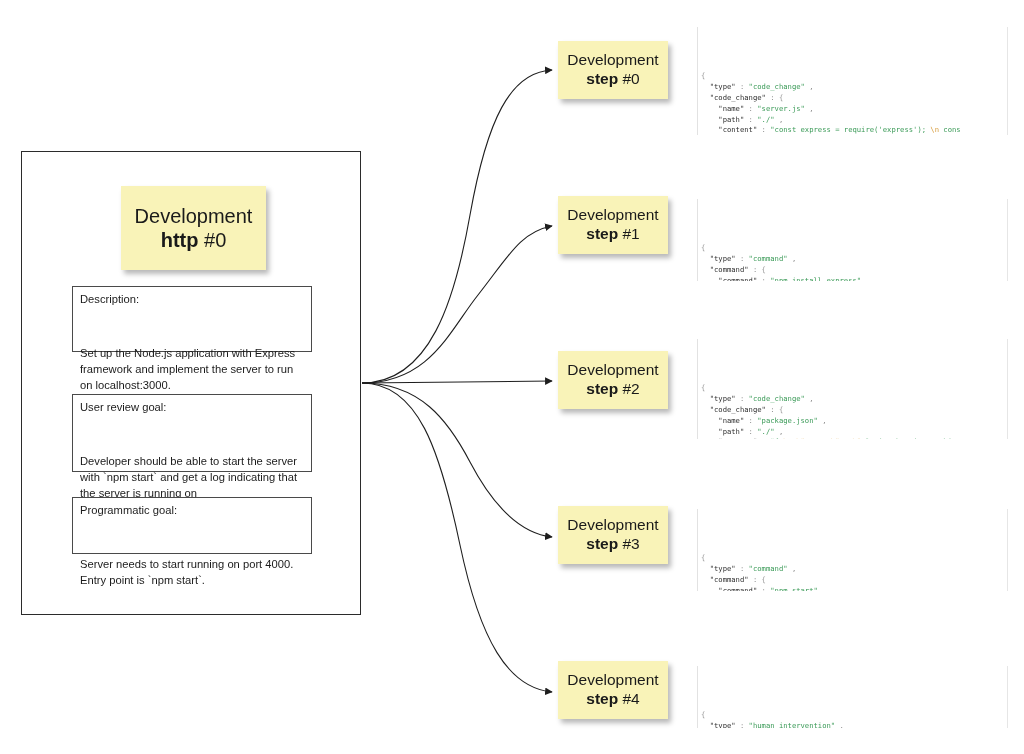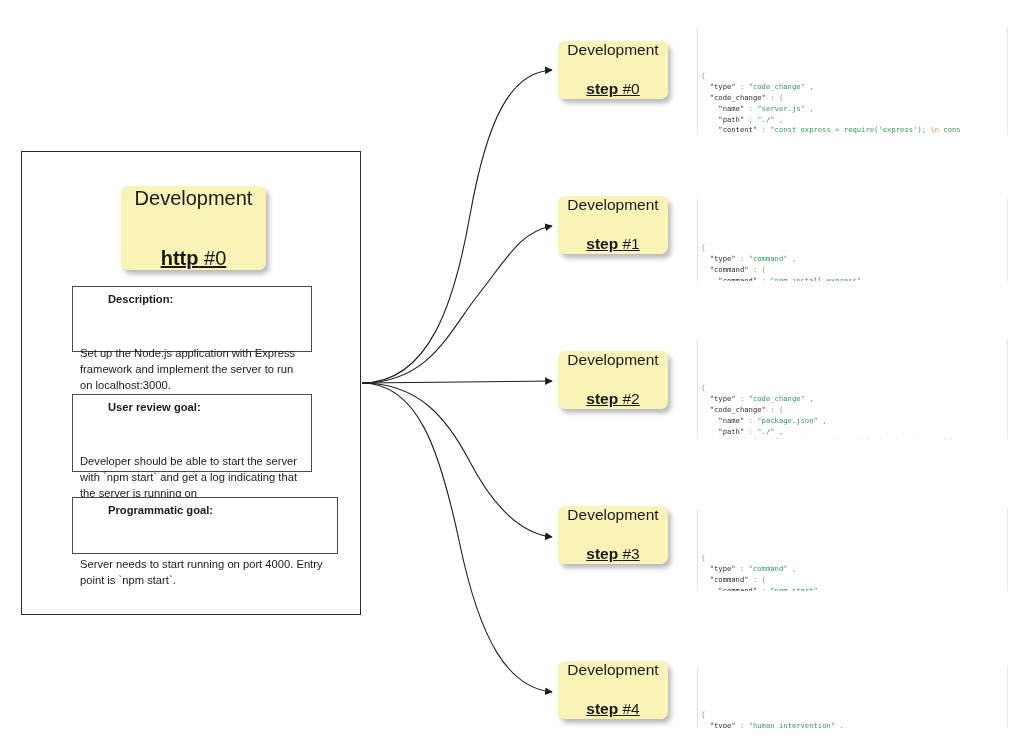--- a/index.html
+++ b/index.html
@@ -42,27 +42,26 @@
     box-sizing: border-box;
   }
 
   .note {
     position: absolute;
     background: #f9f3b8;
     box-shadow: 3px 4px 5px rgba(0,0,0,0.28);
     display: flex;
     flex-direction: column;
     align-items: center;
-    justify-content: space-between;
+    justify-content: center;
     color: #1a1a1a;
     line-height: 1.22;
-    border-radius: 7px;
   }
   .note .l1 { font-weight: 400; }
-  .note .l2 { font-weight: 400; text-decoration: underline; }
+  .note .l2 { font-weight: 400; }
   .note .l2 b { font-weight: 700; }
 
   .task-note {
     left: 121px;
     top: 186px;
     width: 145px;
     height: 84px;
     font-size: 20px;
   }
 
@@ -70,34 +69,33 @@
     position: absolute;
     border: 1px solid #4a4a4a;
     background: #ffffff;
     box-sizing: border-box;
     padding: 5px 7px 6px 7px;
     font-size: 11.2px;
     color: #1b1b1b;
     line-height: 1.42;
   }
   .info-box .title {
-    font-weight: 700;
+    font-weight: 400;
     display: block;
     margin-bottom: 0px;
-    margin-left: 28px;
   }
   .info-box .body { display: block; margin-top: 38px; }
   .info-box a {
     color: #3a6fc4;
     text-decoration: underline;
   }
 
   .box-description { left: 72px;  top: 286px; width: 240px; height: 66px; }
   .box-review      { left: 72px;  top: 394px; width: 240px; height: 78px; }
-  .box-program     { left: 72px;  top: 497px; width: 266px; height: 57px; }
+  .box-program     { left: 72px;  top: 497px; width: 240px; height: 57px; }
 
   
   .step-note {
     width: 110px;
     height: 58px;
     font-size: 15.5px;
     left: 558px;
   }
   .step-0 { top: 41px; }
   .step-1 { top: 196px; }

